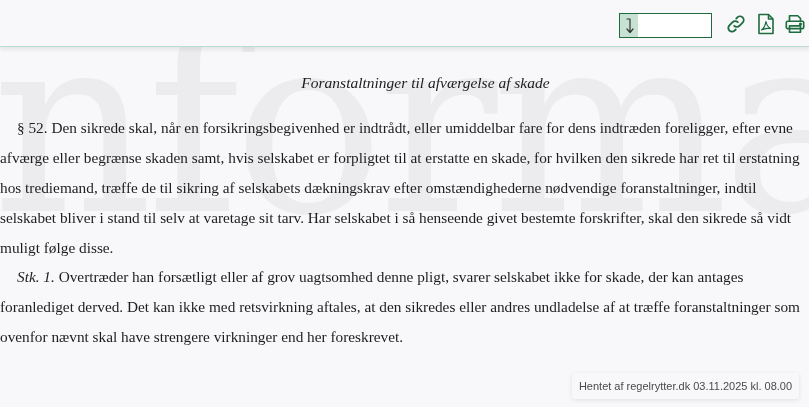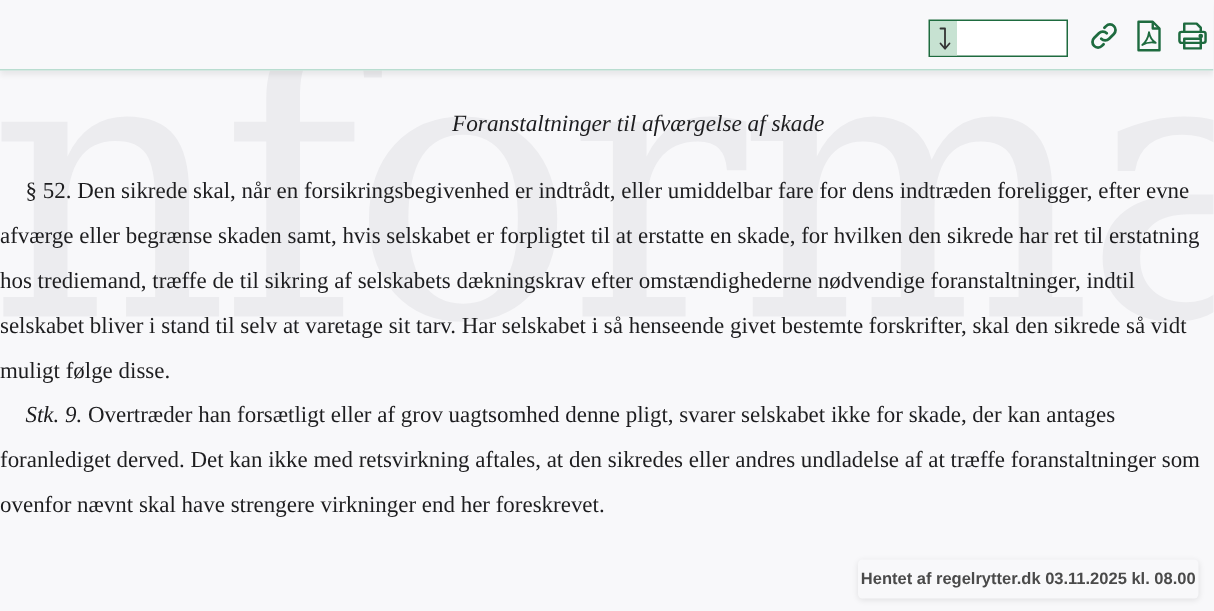--- a/index.html
+++ b/index.html
@@ -134,21 +134,20 @@
       border-radius: 3px;
       box-shadow: 0 1px 4px rgba(0,0,0,0.10);
       font-family: "Liberation Sans", "DejaVu Sans", sans-serif;
       font-size: 11px;
       color: #4a4a4a;
       display: flex;
       align-items: center;
       justify-content: center;
       z-index: 3;
       white-space: nowrap;
-      font-weight: bold;
     }
   </style>
 </head>
 <body>
 
 <div class="watermark">nforma</div>
 
 <div class="header">
 
   <div class="goto">
@@ -182,16 +181,16 @@
       <circle cx="18" cy="12" r="0.8" fill="#1e6b3f"></circle>
     </svg>
   </div>
 </div>
 
 <div class="content">
   <div class="section-heading">Foranstaltninger til afværgelse af skade</div>
 
   <p class="para p1"><span>§ 52.</span> <span>Den sikrede skal, når en forsikringsbegivenhed er indtrådt, eller umiddelbar fare for dens indtræden foreligger, efter evne afværge eller begrænse skaden samt, hvis selskabet er forpligtet til at erstatte en skade, for hvilken den sikrede har ret til erstatning hos trediemand, træffe de til sikring af selskabets dækningskrav efter omstændighederne nødvendige foranstaltninger, indtil selskabet bliver i stand til selv at varetage sit tarv. Har selskabet i så henseende givet bestemte forskrifter, skal den sikrede så vidt muligt følge disse.</span></p>
 
-  <p class="para p2"><span class="stk-label">Stk. 9.</span> <span>Overtræder han forsætligt eller af grov uagtsomhed denne pligt, svarer selskabet ikke for skade, der kan antages foranlediget derved. Det kan ikke med retsvirkning aftales, at den sikredes eller andres undladelse af at træffe foranstaltninger som ovenfor nævnt skal have strengere virkninger end her foreskrevet.</span></p>
+  <p class="para p2"><span class="stk-label">Stk. 1.</span> <span>Overtræder han forsætligt eller af grov uagtsomhed denne pligt, svarer selskabet ikke for skade, der kan antages foranlediget derved. Det kan ikke med retsvirkning aftales, at den sikredes eller andres undladelse af at træffe foranstaltninger som ovenfor nævnt skal have strengere virkninger end her foreskrevet.</span></p>
 </div>
 
 <div class="footer-stamp">Hentet af regelrytter.dk 03.11.2025 kl. 08.00</div>
 
 </body></html>

